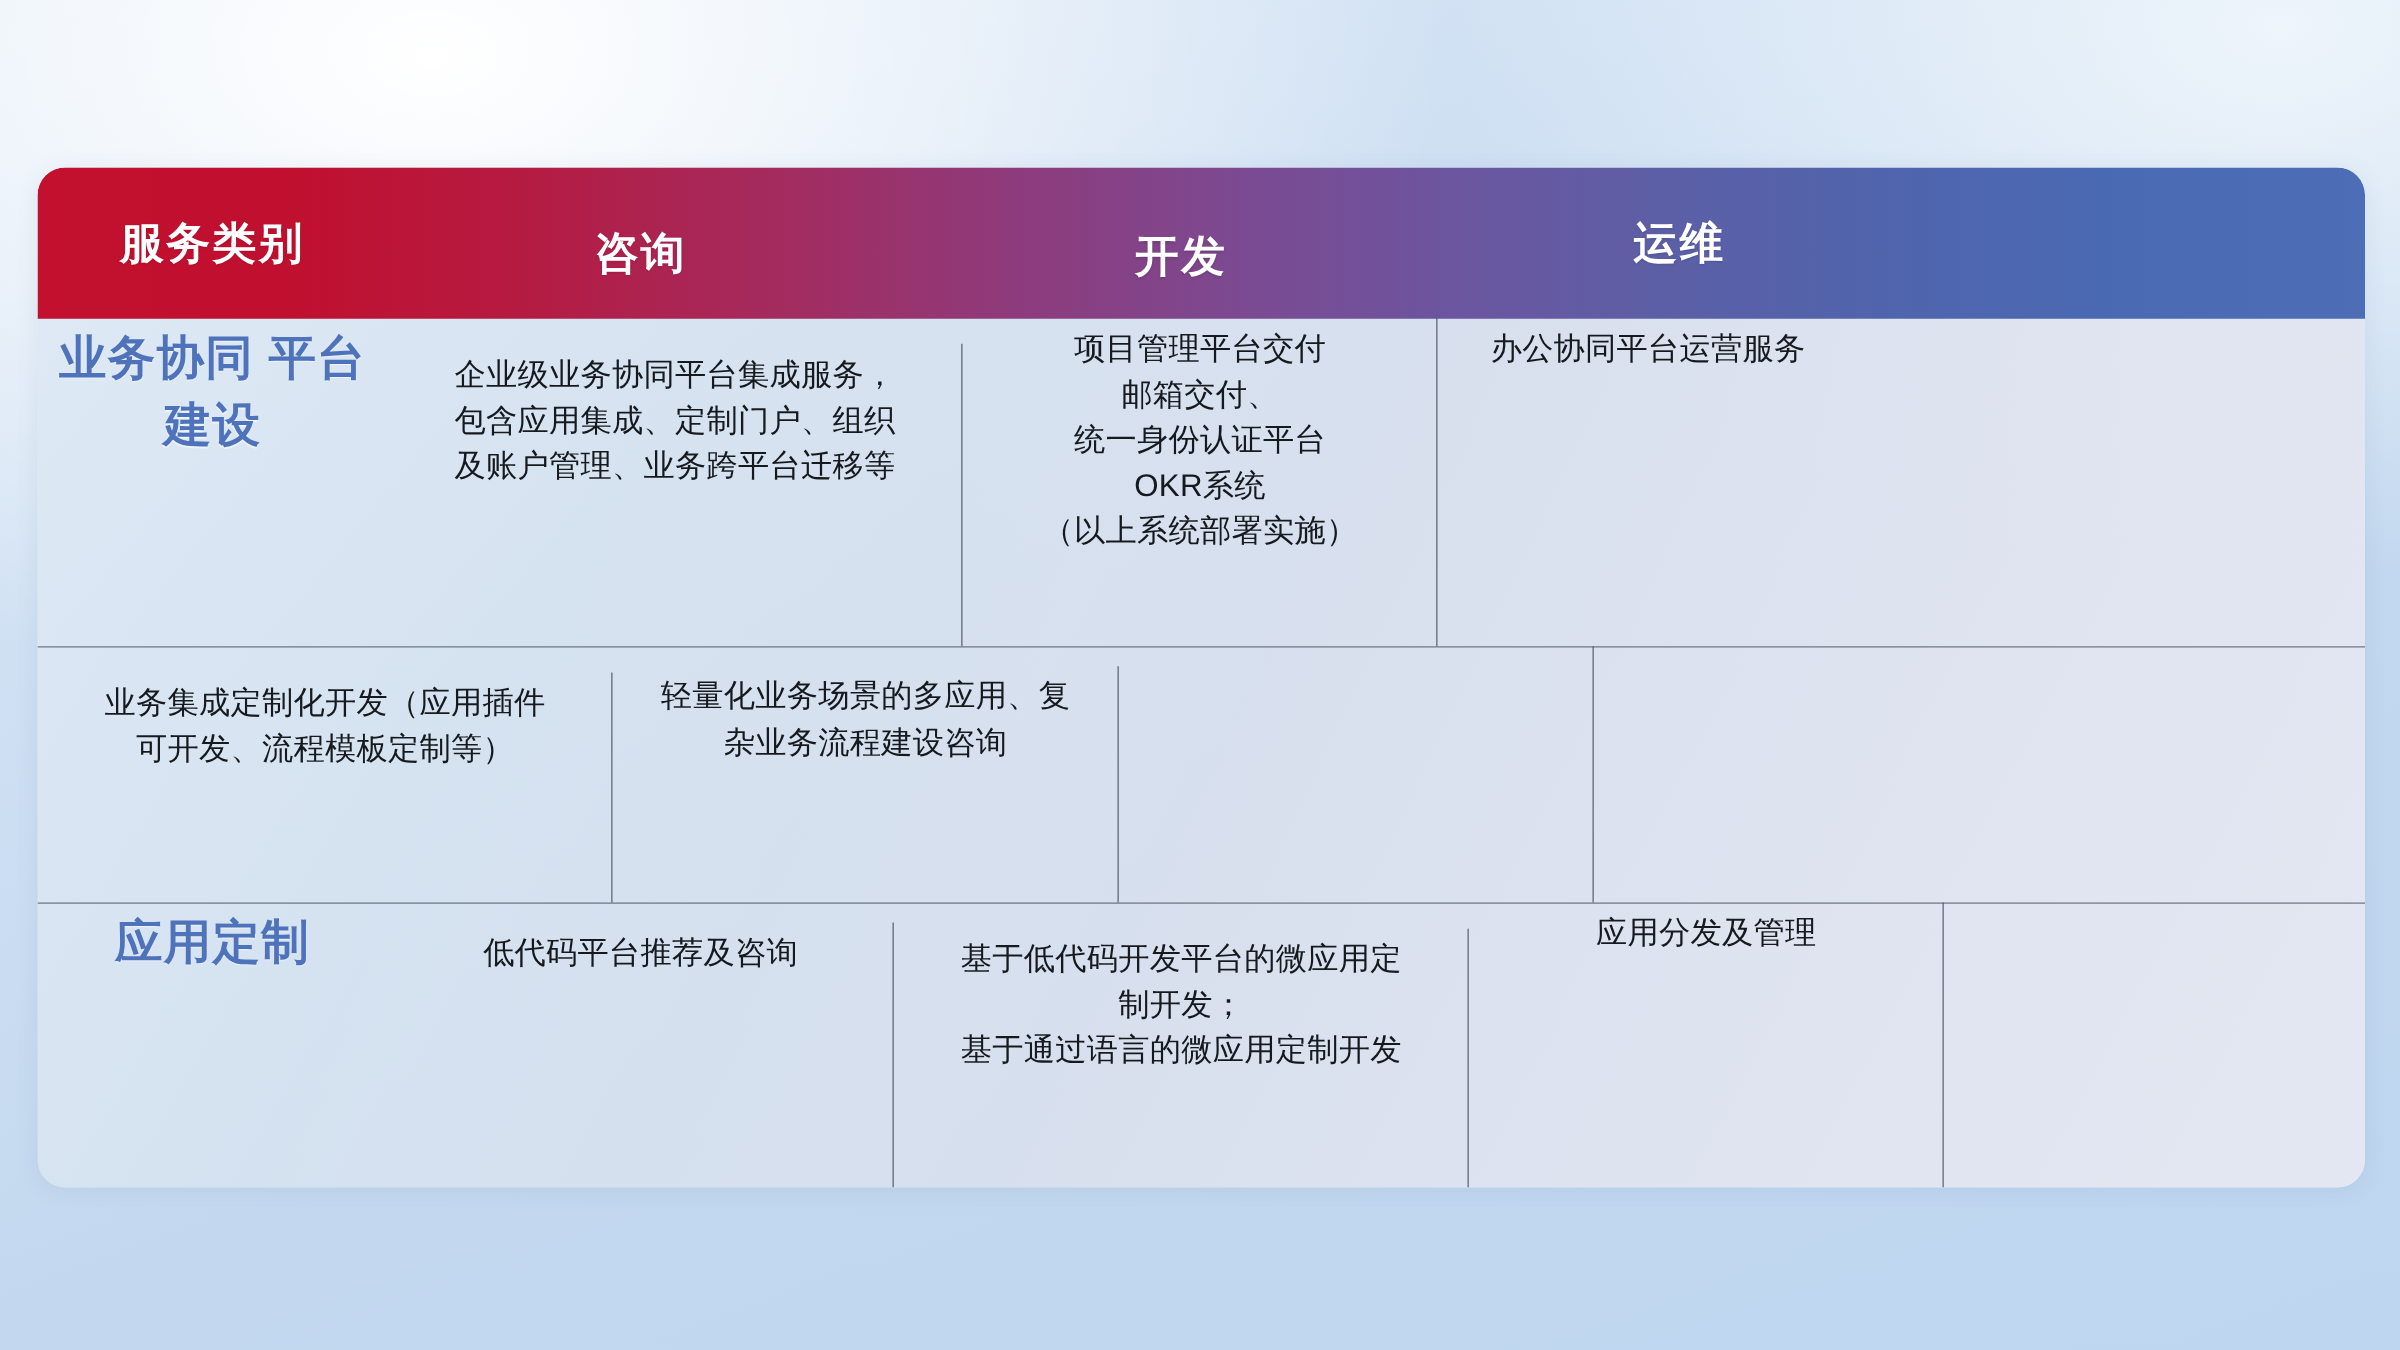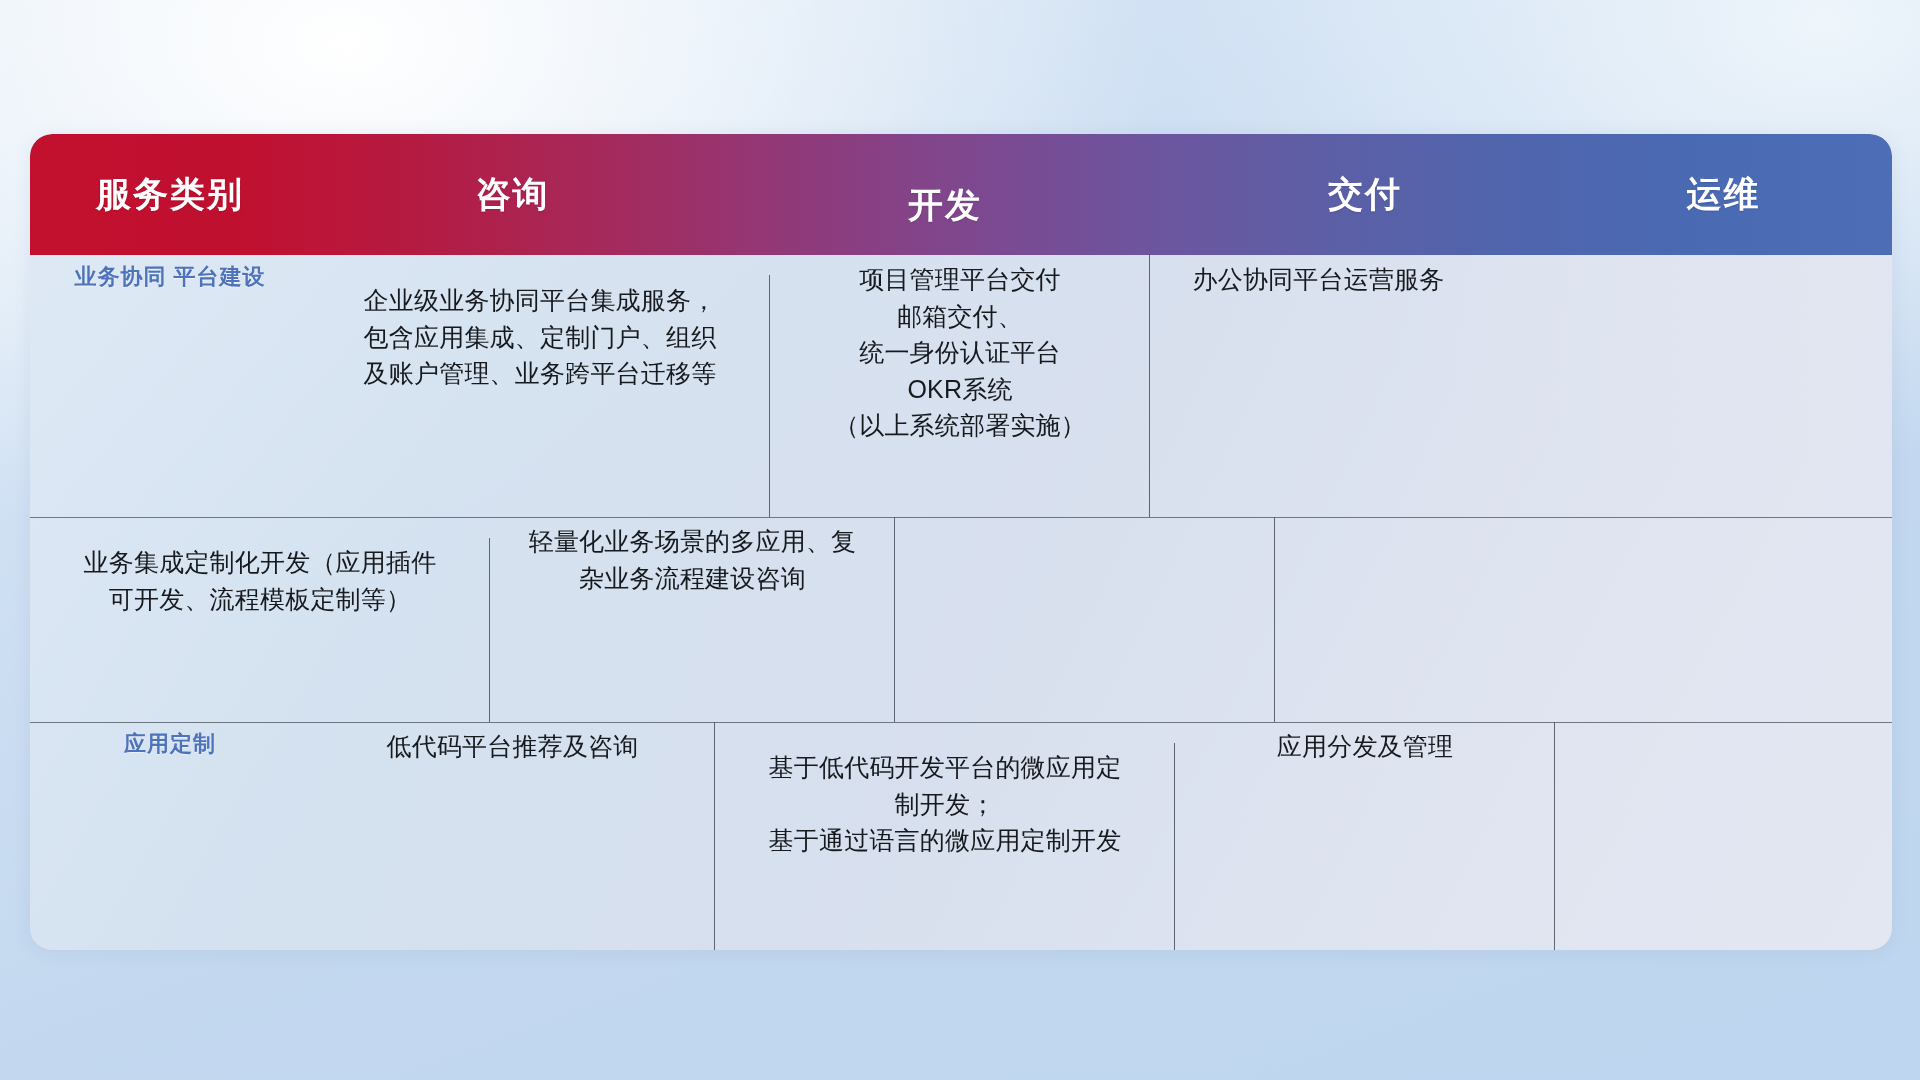--- a/index.html
+++ b/index.html
@@ -107,28 +107,28 @@
     position: absolute;
     right: 0; top: 0; bottom: 0;
     width: 1px;
     background: #4e5763;
     opacity: 0.9;
   }
   .tr.r1 .td.sep-right::after { top: -1px; }
 
   
   .c1 { width: 280px; }
-  .c2 { width: 405px; }
+  .c2 { width: 405px; margin-top: 16px; }
   .c3 { width: 460px; margin-top: 21px; }
   .c4 { width: 380px; }
   .c5 { width: 337px; }
 
   .row-label {
     color: #4f73bb;
-    font-size: 22px;
+    font-size: 38px;
     font-weight: 700;
     line-height: 1.42;
     text-align: center;
     letter-spacing: 1px;
     text-shadow: 0 1px 1px rgba(255,255,255,0.55);
   }
   .cell-text {
     color: #16191d;
     font-size: 25px;
     line-height: 1.46;
@@ -147,23 +147,20 @@
     <div class="thead">
       <div class="th c1">
         <span>服务类别</span>
       </div>
       <div class="th c2">
         <span>咨询</span>
       </div>
       <div class="th c3">
         <span>开发</span>
       </div>
-      <div class="th c4">
-        <span>交付</span>
-      </div>
       <div class="th c5">
         <span>运维</span>
       </div>
     </div>
 
     <div class="tbody">
 
       <div class="tr r1">
         <div class="td c1">
           <span class="row-label">业务协同

